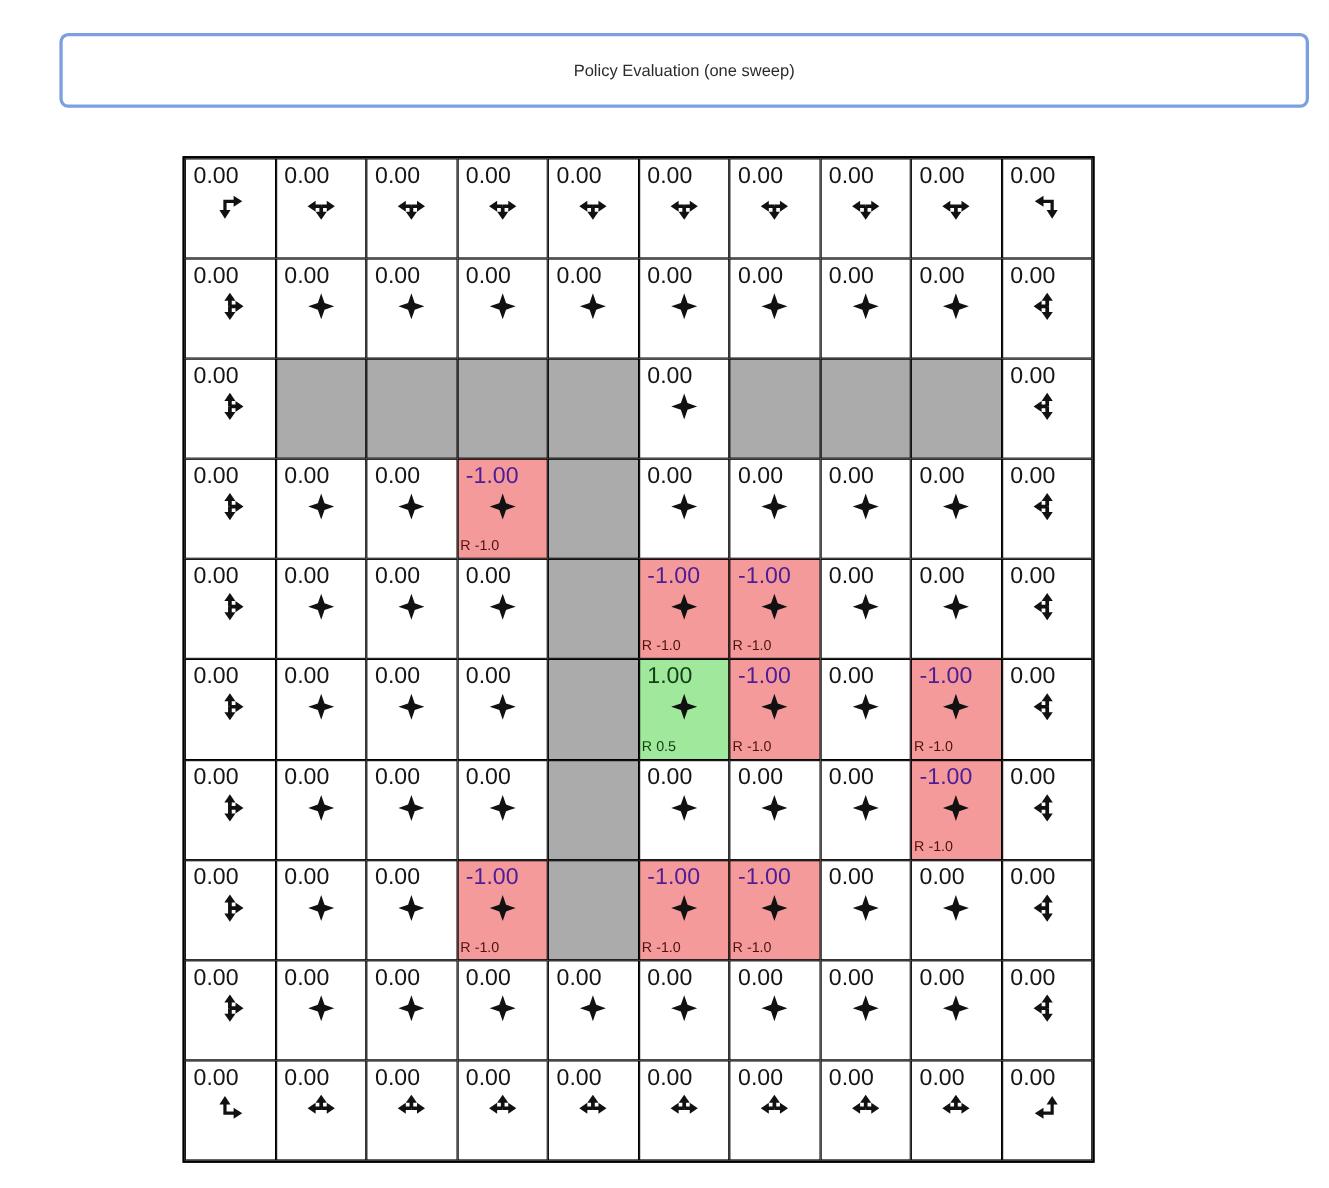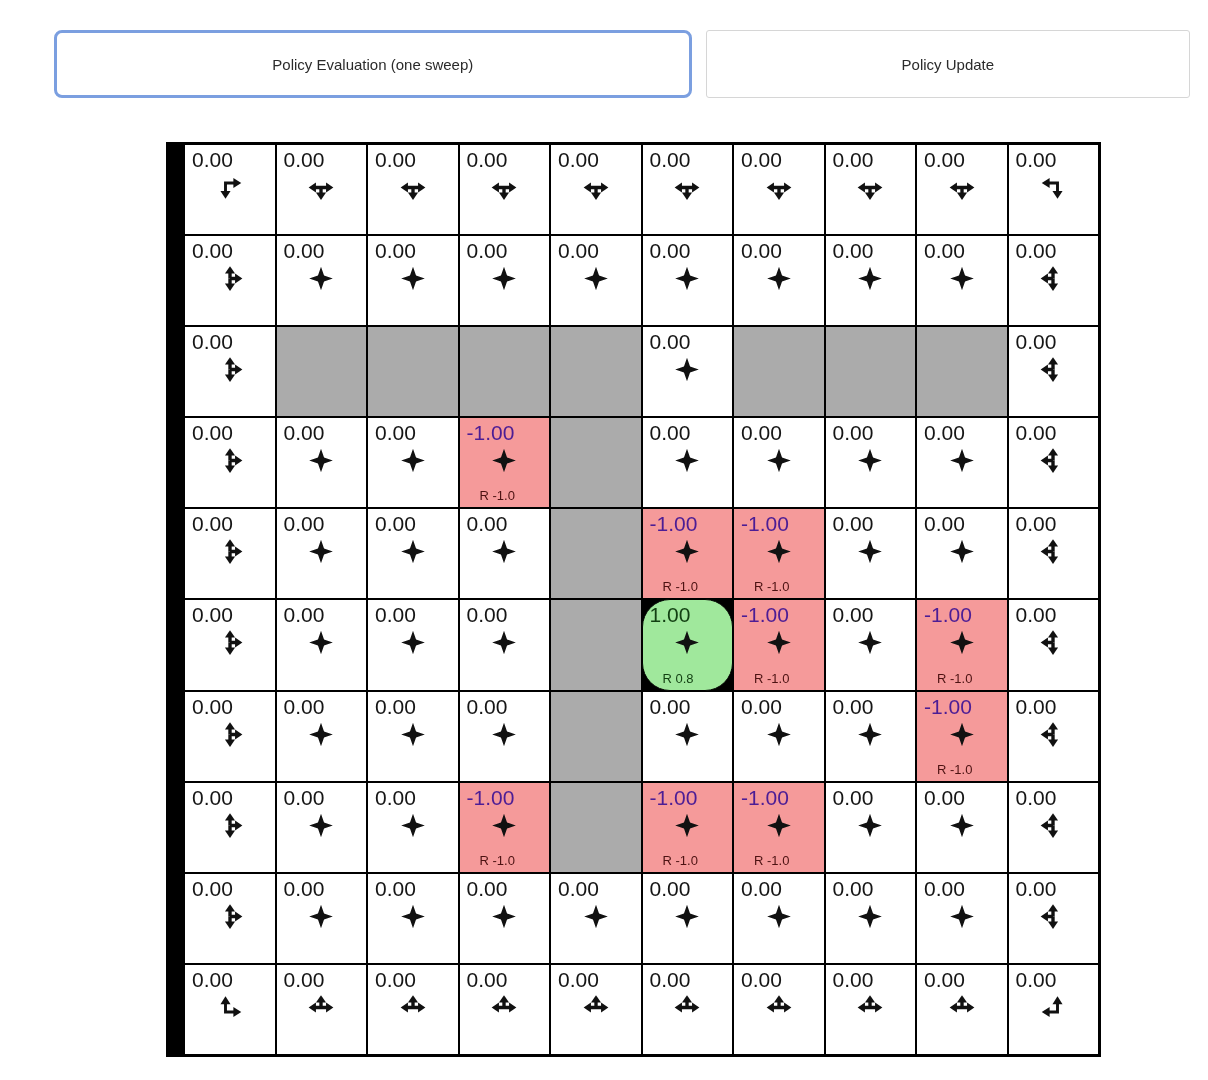--- a/index.html
+++ b/index.html
@@ -12,49 +12,47 @@
     height:68px;background:#fff;border:1px solid #d6d6d6;border-radius:3px;
     font-family:"Liberation Sans", sans-serif;font-size:15px;color:#2b2b2b;
     flex:1;cursor:pointer;padding:0 8px;box-sizing:border-box;
   }
   .btn.selected{
     border:3px solid var(--sel,#7b9fe0);border-radius:8px;flex:1.32;
   }
 
   
   .grid{
-    position:absolute;left:148px;top:142px;width:935px;height:915px;
+    position:absolute;left:148px;top:142px;width:829px;height:915px;
     border:2px solid #000;box-sizing:border-box;
     display:grid;grid-template-columns:repeat(10,1fr);grid-template-rows:repeat(10,1fr);
     background:#000;
-    padding-left:16px;
   }
   .cell{position:relative;border:1px solid #000;background:#fff;box-sizing:border-box;}
   .cell.wall{background:var(--wall,#ababab);}
   .cell.negative{background:var(--neg,#f59a9a);}
-  .cell.positive{background:var(--pos,#a0e89c);border-radius:28px;}
+  .cell.positive{background:var(--pos,#a0e89c);}
 
   .val{
     position:absolute;top:3px;left:7px;font-size:21px;line-height:24px;color:#151515;
   }
   .cell.negative .val{color:#4c1d95;}
   .cell.positive .val{color:#123f12;}
 
   .icon{position:absolute;top:29px;left:50%;transform:translateX(-50%);}
 
-  .reward{position:absolute;bottom:4px;left:20px;font-size:13px;color:#4c1212;}
+  .reward{position:absolute;bottom:4px;left:2px;font-size:13px;color:#4c1212;}
   .cell.positive .reward{color:#123f12;}
 </style>
 </head>
 <body>
 
 <div class="page">
   <div class="toolbar">
     <button class="btn selected">Policy Evaluation (one sweep)</button>
-    <button class="btn">Policy Update</button>
   </div>
 
   <div class="grid" id="grid">
       <div class="cell normal">
         <span class="val">0.00</span>
         <svg class="icon" width="27" height="27" viewBox="0 0 24 24" fill="#111" xmlns="http://www.w3.org/2000/svg">
           <polyline points="8,18 8,8 19,8" fill="none" stroke="#111" stroke-width="2.6"></polyline>
           <polygon points="8,22 3.5,15 12.5,15"></polygon>
           <polygon points="22,8 15,3.5 15,12.5"></polygon>
         </svg>
@@ -421,21 +419,21 @@
         <svg class="icon" width="27" height="27" viewBox="0 0 24 24" fill="#111" xmlns="http://www.w3.org/2000/svg">
           <path d="M12 1.5 L14.7 9.3 L22.5 12 L14.7 14.7 L12 22.5 L9.3 14.7 L1.5 12 L9.3 9.3 Z"></path>
         </svg>
       </div>
       <div class="cell wall"></div>
       <div class="cell positive">
         <span class="val">1.00</span>
         <svg class="icon" width="27" height="27" viewBox="0 0 24 24" fill="#111" xmlns="http://www.w3.org/2000/svg">
           <path d="M12 1.5 L14.7 9.3 L22.5 12 L14.7 14.7 L12 22.5 L9.3 14.7 L1.5 12 L9.3 9.3 Z"></path>
         </svg>
-        <span class="reward">R 0.8</span>
+        <span class="reward">R 0.5</span>
       </div>
       <div class="cell negative">
         <span class="val">-1.00</span>
         <svg class="icon" width="27" height="27" viewBox="0 0 24 24" fill="#111" xmlns="http://www.w3.org/2000/svg">
           <path d="M12 1.5 L14.7 9.3 L22.5 12 L14.7 14.7 L12 22.5 L9.3 14.7 L1.5 12 L9.3 9.3 Z"></path>
         </svg>
         <span class="reward">R -1.0</span>
       </div>
       <div class="cell normal">
         <span class="val">0.00</span>

